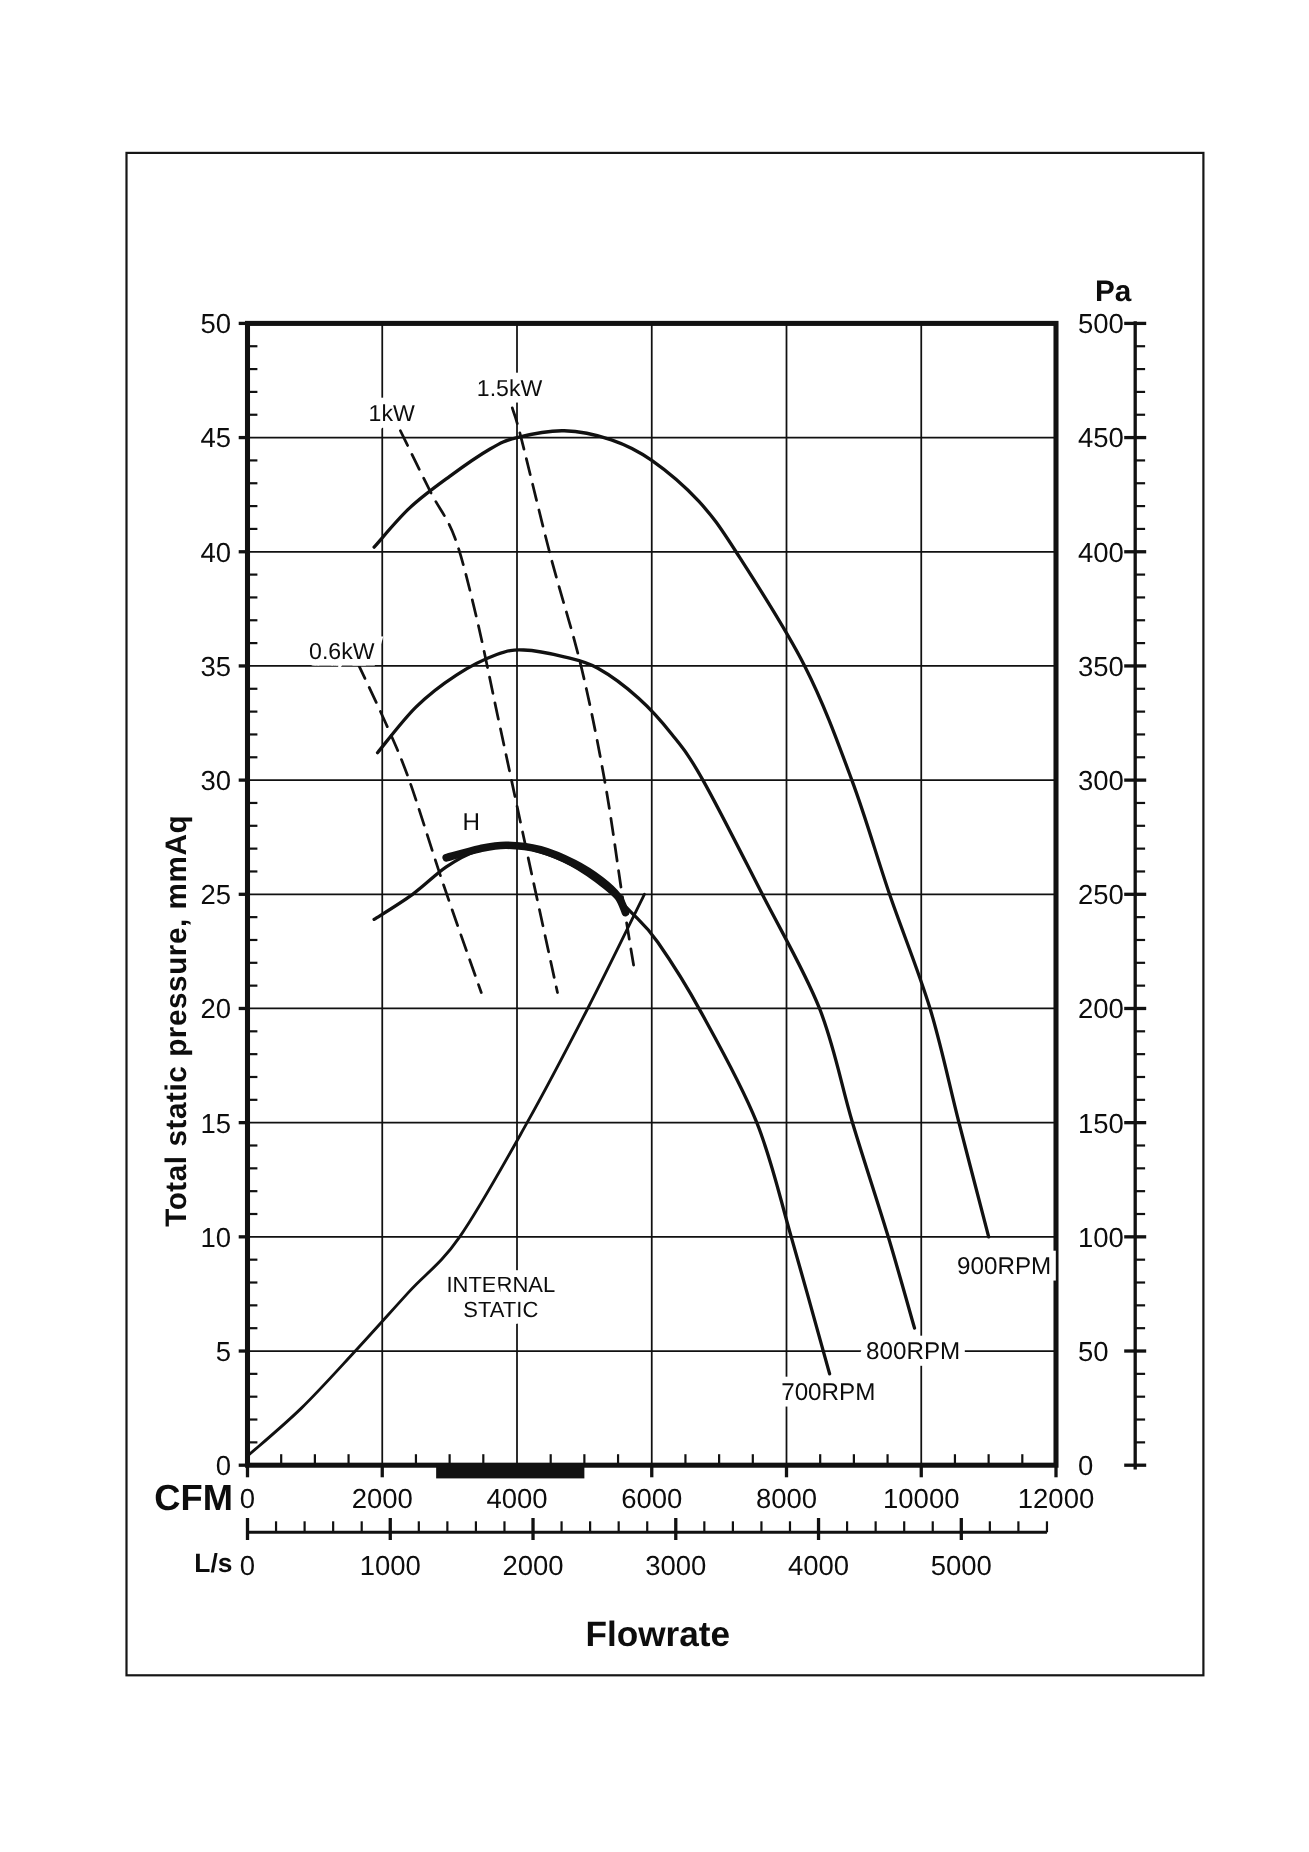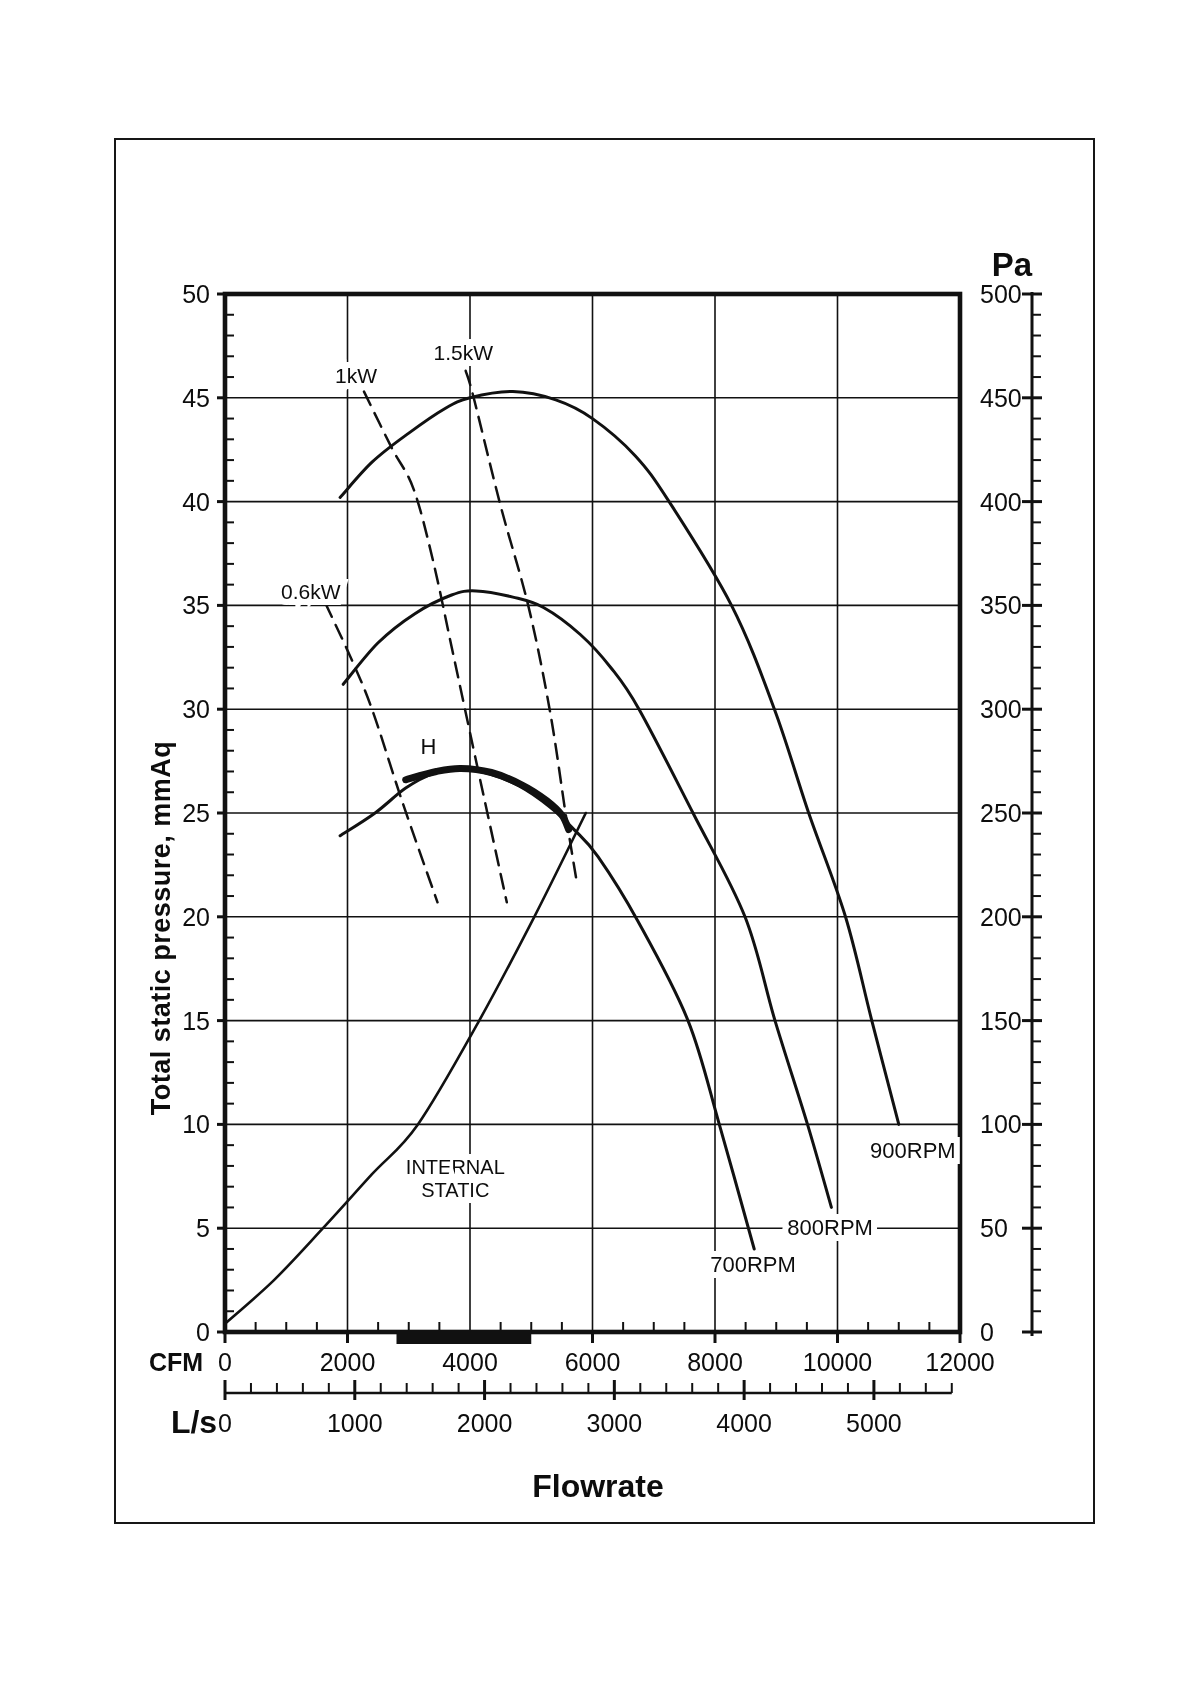--- a/index.html
+++ b/index.html
@@ -2,25 +2,25 @@
 <html><head>
 <meta charset="utf-8">
 <style>
   html,body{margin:0;padding:0;background:#ffffff;}
   .page{position:relative;width:1190px;height:1684px;background:#ffffff;overflow:hidden;
         font-family:"Liberation Sans",sans-serif;color:#111;}
   .figure-border{position:absolute;left:114px;top:138px;width:977px;height:1382px;
         border:2px solid #161616;}
   svg#chart{position:absolute;left:0;top:0;width:1190px;height:1684px;}
   .lbl{position:absolute;color:#0d0d0d;white-space:nowrap;}
-  .lbl.pa{left:1012px;top:265px;transform:translate(-50%,-50%);font-size:33px;font-weight:bold;}
+  .lbl.pa{left:1012px;top:265px;transform:translate(-50%,-50%);font-size:27px;font-weight:bold;}
   .lbl.ytitle{left:161px;top:928px;transform:translate(-50%,-50%) rotate(-90deg);
         font-size:27px;font-weight:bold;letter-spacing:.5px;}
-  .lbl.cfm{left:176px;top:1362px;transform:translate(-50%,-50%);font-size:25px;font-weight:bold;}
-  .lbl.ls{left:194px;top:1422px;transform:translate(-50%,-50%);font-size:32px;font-weight:bold;}
+  .lbl.cfm{left:176px;top:1362px;transform:translate(-50%,-50%);font-size:33px;font-weight:bold;}
+  .lbl.ls{left:194px;top:1422px;transform:translate(-50%,-50%);font-size:24px;font-weight:bold;}
   .lbl.flow{left:598px;top:1486px;transform:translate(-50%,-50%);font-size:32px;font-weight:bold;}
 </style>
 </head>
 <body>
 
 <div class="page">
   <div class="figure-border"></div>
   <svg id="chart" viewBox="0 0 1190 1684">
       <line x1="225" y1="1228.2" x2="960" y2="1228.2" stroke="#111111" stroke-width="1.6"></line>
       <line x1="225" y1="1124.4" x2="960" y2="1124.4" stroke="#111111" stroke-width="1.6"></line>

